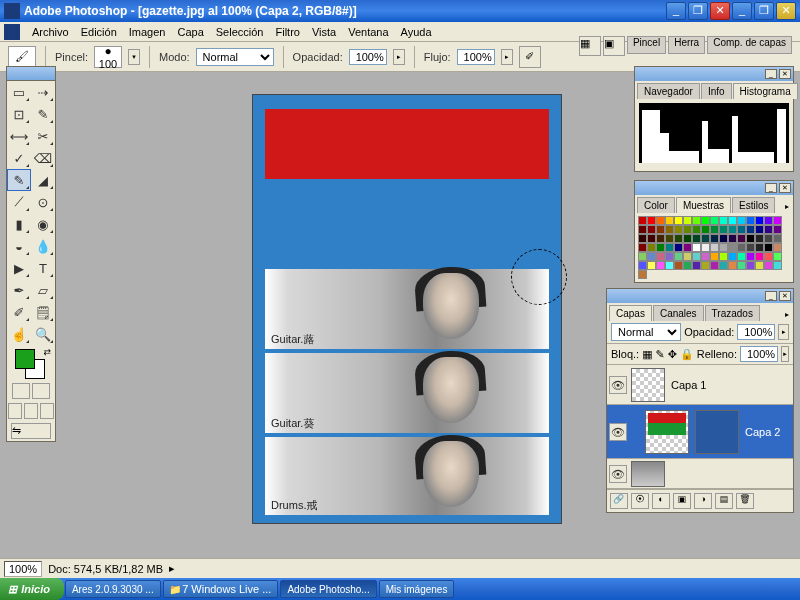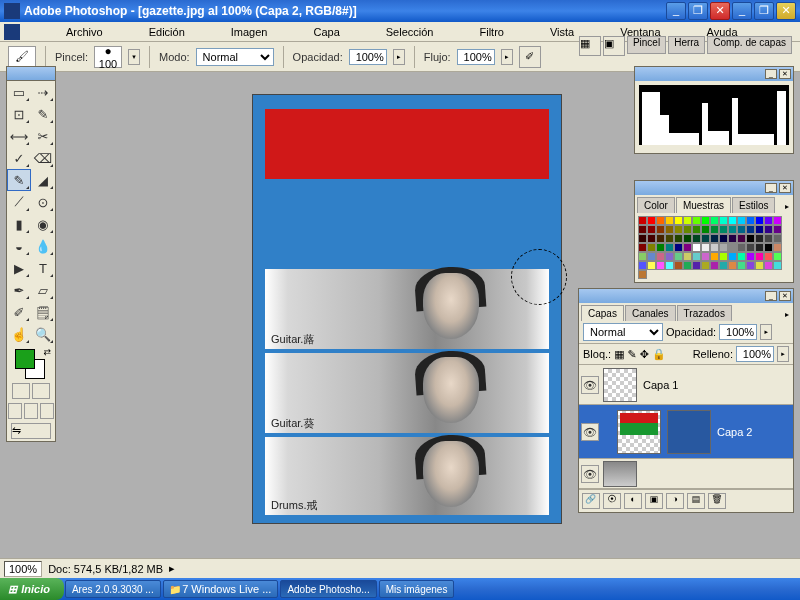--- a/index.html
+++ b/index.html
@@ -5,21 +5,21 @@
 * { margin: 0; padding: 0; box-sizing: border-box; font-family: Tahoma, sans-serif; font-size: 11px; }
 body { background: #b0b0b0; width: 800px; height: 600px; overflow: hidden; position: relative; }
 
 .titlebar { background: linear-gradient(#2a6ad0, #3c83e8, #1159c8); height: 22px; display: flex; align-items: center; color: white; padding: 0 4px; }
 .titlebar-icon { width: 16px; height: 16px; background: #1a3a7a; margin-right: 4px; display: inline-block; }
 .titlebar-text { flex: 1; font-weight: bold; font-size: 12px; }
 .winbtn { width: 20px; height: 18px; margin-left: 2px; background: linear-gradient(#5a9de8,#2a6ad0); border: 1px solid #1a4a9a; color: white; text-align: center; line-height: 14px; border-radius: 2px; cursor: pointer; }
 .winbtn.close { background: linear-gradient(#e86a5a,#d02a2a); border-color: #9a1a1a; }
 .winbtn.help { background: linear-gradient(#e8d05a,#d0aa2a); }
 
-.menubar { background: #ece9d8; height: 20px; display: flex; align-items: center; padding: 0 4px; border-bottom: 1px solid #aca899; gap: 34px; }
+.menubar { background: #ece9d8; height: 20px; display: flex; align-items: center; padding: 0 4px; border-bottom: 1px solid #aca899; }
 .menu-icon { width: 16px; height: 16px; display: inline-block; background: #1a3a7a; margin-right: 6px; }
 .menu-item { padding: 2px 6px; cursor: pointer; }
 
 .optionsbar { background: #ece9d8; height: 30px; display: flex; align-items: center; padding: 0 8px; border-bottom: 1px solid #aca899; gap: 6px; }
 .ob-brush { width: 28px; height: 22px; border: 1px solid #999; background: white; display: flex; align-items: center; justify-content: center; }
 .ob-sep { width: 1px; height: 22px; background: #aca899; margin: 0 3px; }
 .ob-label { color: #333; }
 .ob-select { height: 18px; border: 1px solid #7b9ebd; background: white; padding: 0 2px; }
 .ob-input { width: 38px; height: 16px; border: 1px solid #7b9ebd; text-align: right; padding-right: 2px; }
 .ob-arrow { width: 12px; height: 16px; background: #ece9d8; border: 1px solid #999; font-size: 7px; text-align: center; line-height: 14px; }
@@ -242,20 +242,26 @@
   </div>
 
   <div style="position:absolute;right:-6px;top:154px;width:56px;height:56px;border:1px dashed #000;border-radius:50%"></div>
 </div>
 
 <div class="panel" style="right:6px;top:66px;width:160px">
   <div class="panel-head">
       <div class="pbtn">_</div>
       <div class="pbtn">✕</div>
     </div>
+  <div class="tabs">
+    <div class="tab">Navegador</div>
+    <div class="tab">Info</div>
+    <div class="tab active">Histograma</div>
+    <div class="tab-arrow">▸</div>
+  </div>
   <div class="histo-body">
     <div class="histo-graph">
       <div class="histo-peak" style="left:2%;width:12%;height:88%"></div>
       <div class="histo-peak" style="left:14%;width:6%;height:50%"></div>
       <div class="histo-peak" style="left:20%;width:20%;height:20%"></div>
       <div class="histo-peak" style="left:42%;width:4%;height:70%"></div>
       <div class="histo-peak" style="left:46%;width:14%;height:24%"></div>
       <div class="histo-peak" style="left:62%;width:4%;height:78%"></div>
       <div class="histo-peak" style="left:66%;width:24%;height:18%"></div>
       <div class="histo-peak" style="left:92%;width:6%;height:90%"></div>
@@ -368,21 +374,21 @@
       <div class="sw" style="background: rgb(221, 136, 68);"></div>
       <div class="sw" style="background: rgb(68, 221, 136);"></div>
       <div class="sw" style="background: rgb(136, 68, 221);"></div>
       <div class="sw" style="background: rgb(221, 221, 68);"></div>
       <div class="sw" style="background: rgb(221, 68, 221);"></div>
       <div class="sw" style="background: rgb(68, 221, 221);"></div>
       <div class="sw" style="background: rgb(187, 119, 51);"></div>
     </div>
 </div>
 
-<div class="panel" style="right:6px;top:288px;width:216px">
+<div class="panel" style="right:6px;top:288px;width:188px">
   <div class="panel-head">
       <div class="pbtn">_</div>
       <div class="pbtn">✕</div>
     </div>
   <div class="tabs">
     <div class="tab active">Capas</div>
     <div class="tab">Canales</div>
     <div class="tab">Trazados</div>
     <div class="tab-arrow">▸</div>
   </div>

